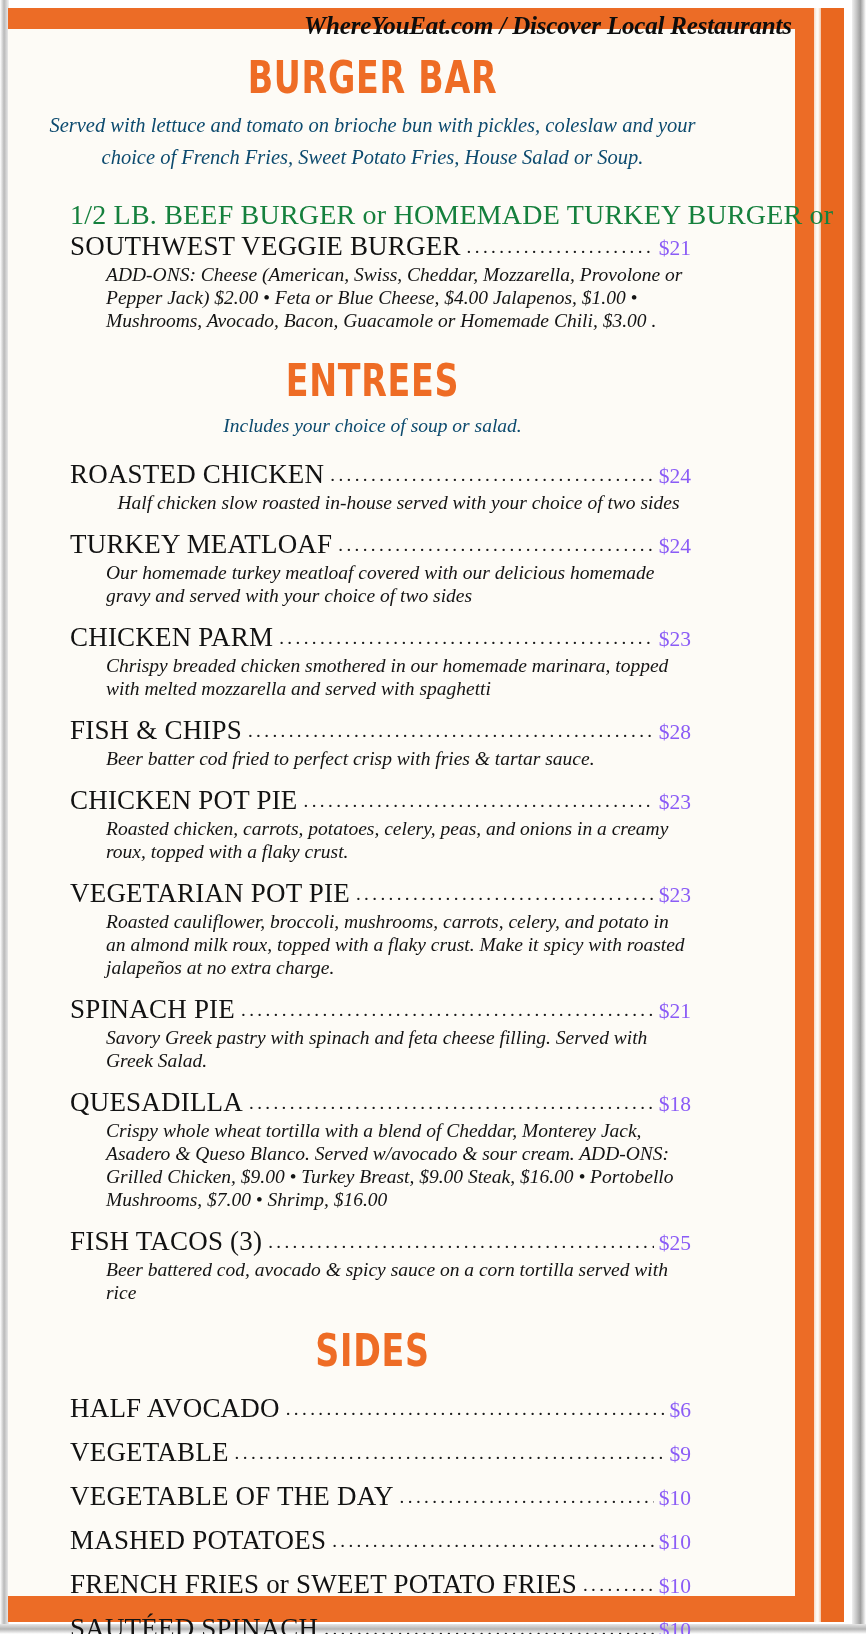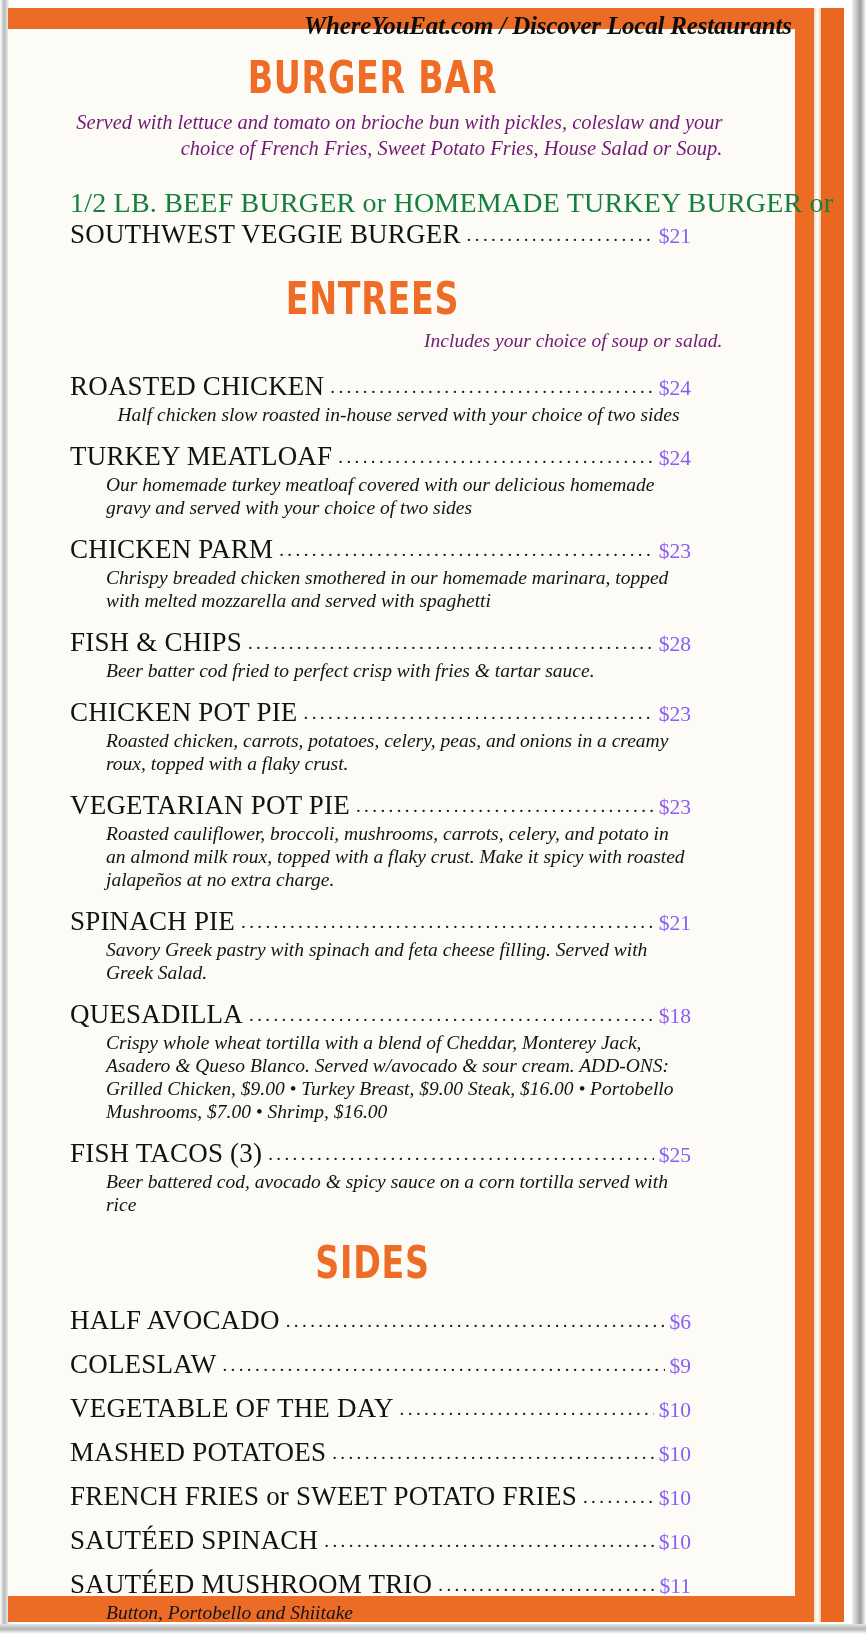--- a/index.html
+++ b/index.html
@@ -120,25 +120,25 @@
     font-weight: bold;
     letter-spacing: 1px;
     transform: scaleX(0.74);
     transform-origin: center center;
   }
   .head-burger { font-size: 45px; margin: 26px 0 0 0; line-height: 46px; }
   .head-entrees { font-size: 45px; margin: 0; line-height: 46px; }
   .head-sides   { font-size: 45px; margin: 0; line-height: 46px; }
 
   .intro {
-    text-align: right;
+    text-align: center;
     font-style: italic;
     font-size: 20.5px;
-    line-height: 26px;
-    color: #701a75;
+    line-height: 32px;
+    color: #0c4a6e;
     margin: 8px auto 0 auto;
     width: 700px;
   }
   .intro.small {
     font-size: 19.5px;
     margin-top: 6px;
   }
 
   .items {
     margin: 0;
@@ -217,20 +217,21 @@
       <div class="intro">Served with lettuce and tomato on brioche bun with pickles, coleslaw and your choice of French Fries, Sweet Potato Fries, House Salad  or Soup.</div>
 
       <div class="items">
         <div class="item" style="margin-top:26px;">
           <div class="burger-title-line1">1/2 LB. BEEF BURGER or HOMEMADE TURKEY BURGER or</div>
           <div class="row">
             <span class="name">SOUTHWEST VEGGIE BURGER</span>
             <span class="leader">.....................................................................................</span>
             <span class="price">$21</span>
           </div>
+          <div class="desc">ADD-ONS:  Cheese (American, Swiss, Cheddar, Mozzarella, Provolone or Pepper Jack) $2.00  •  Feta or Blue Cheese, $4.00 Jalapenos, $1.00  •  Mushrooms, Avocado, Bacon, Guacamole or Homemade Chili, $3.00 .</div>
         </div>
       </div>
 
       <div class="section-head head-entrees" style="margin-top:26px;">ENTREES</div>
       <div class="intro small">Includes your choice of soup or salad.</div>
 
       <div class="items">
 
         <div class="item" style="margin-top:17px;text-align:center;">
           <div class="row">
@@ -322,21 +323,21 @@
         <div class="item tight">
           <div class="row">
             <span class="name">HALF AVOCADO</span>
             <span class="leader">.....................................................................................</span>
             <span class="price">$6</span>
           </div>
         </div>
 
         <div class="item tight">
           <div class="row">
-            <span class="name">COLESLAW</span>
+            <span class="name">VEGETABLE</span>
             <span class="leader">.....................................................................................</span>
             <span class="price">$9</span>
           </div>
         </div>
 
         <div class="item tight">
           <div class="row">
             <span class="name">VEGETABLE OF THE DAY</span>
             <span class="leader">.....................................................................................</span>
             <span class="price">$10</span>

